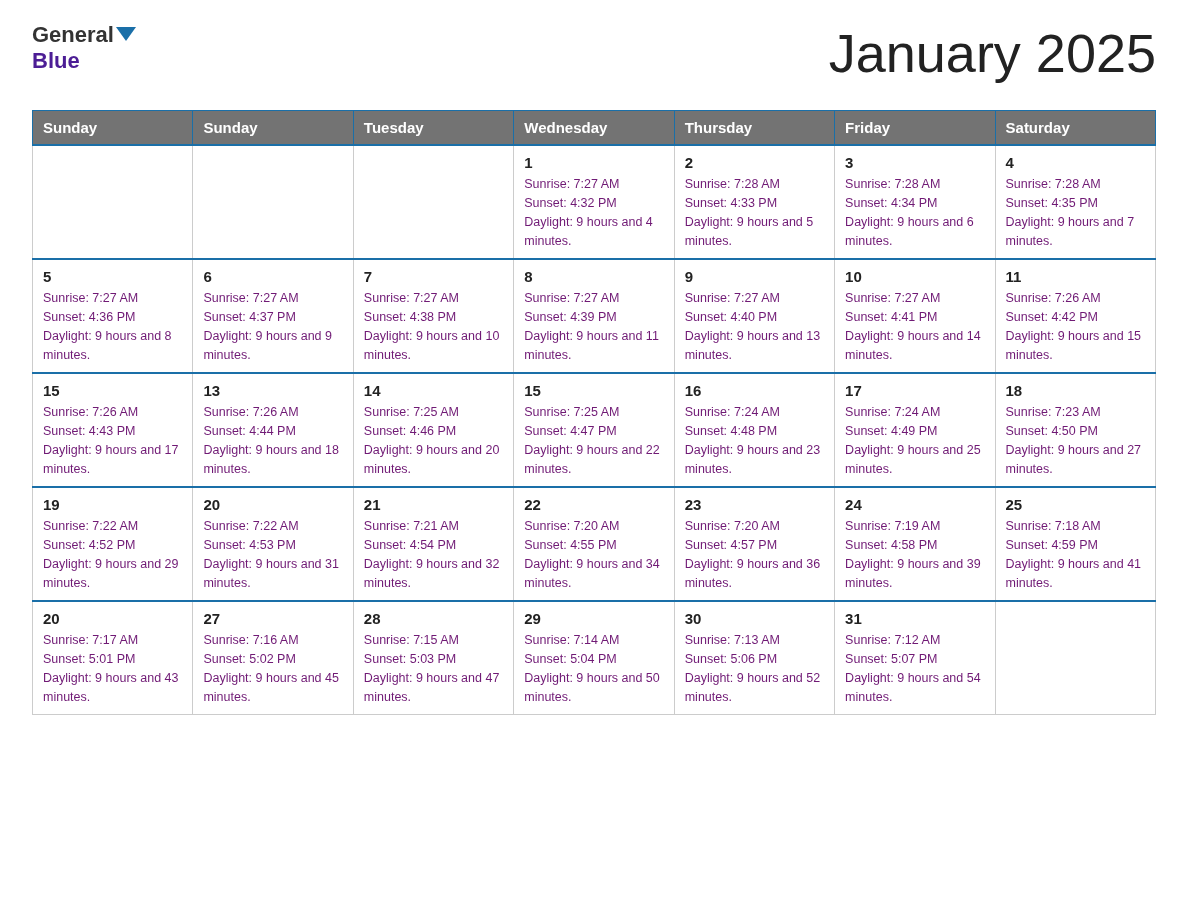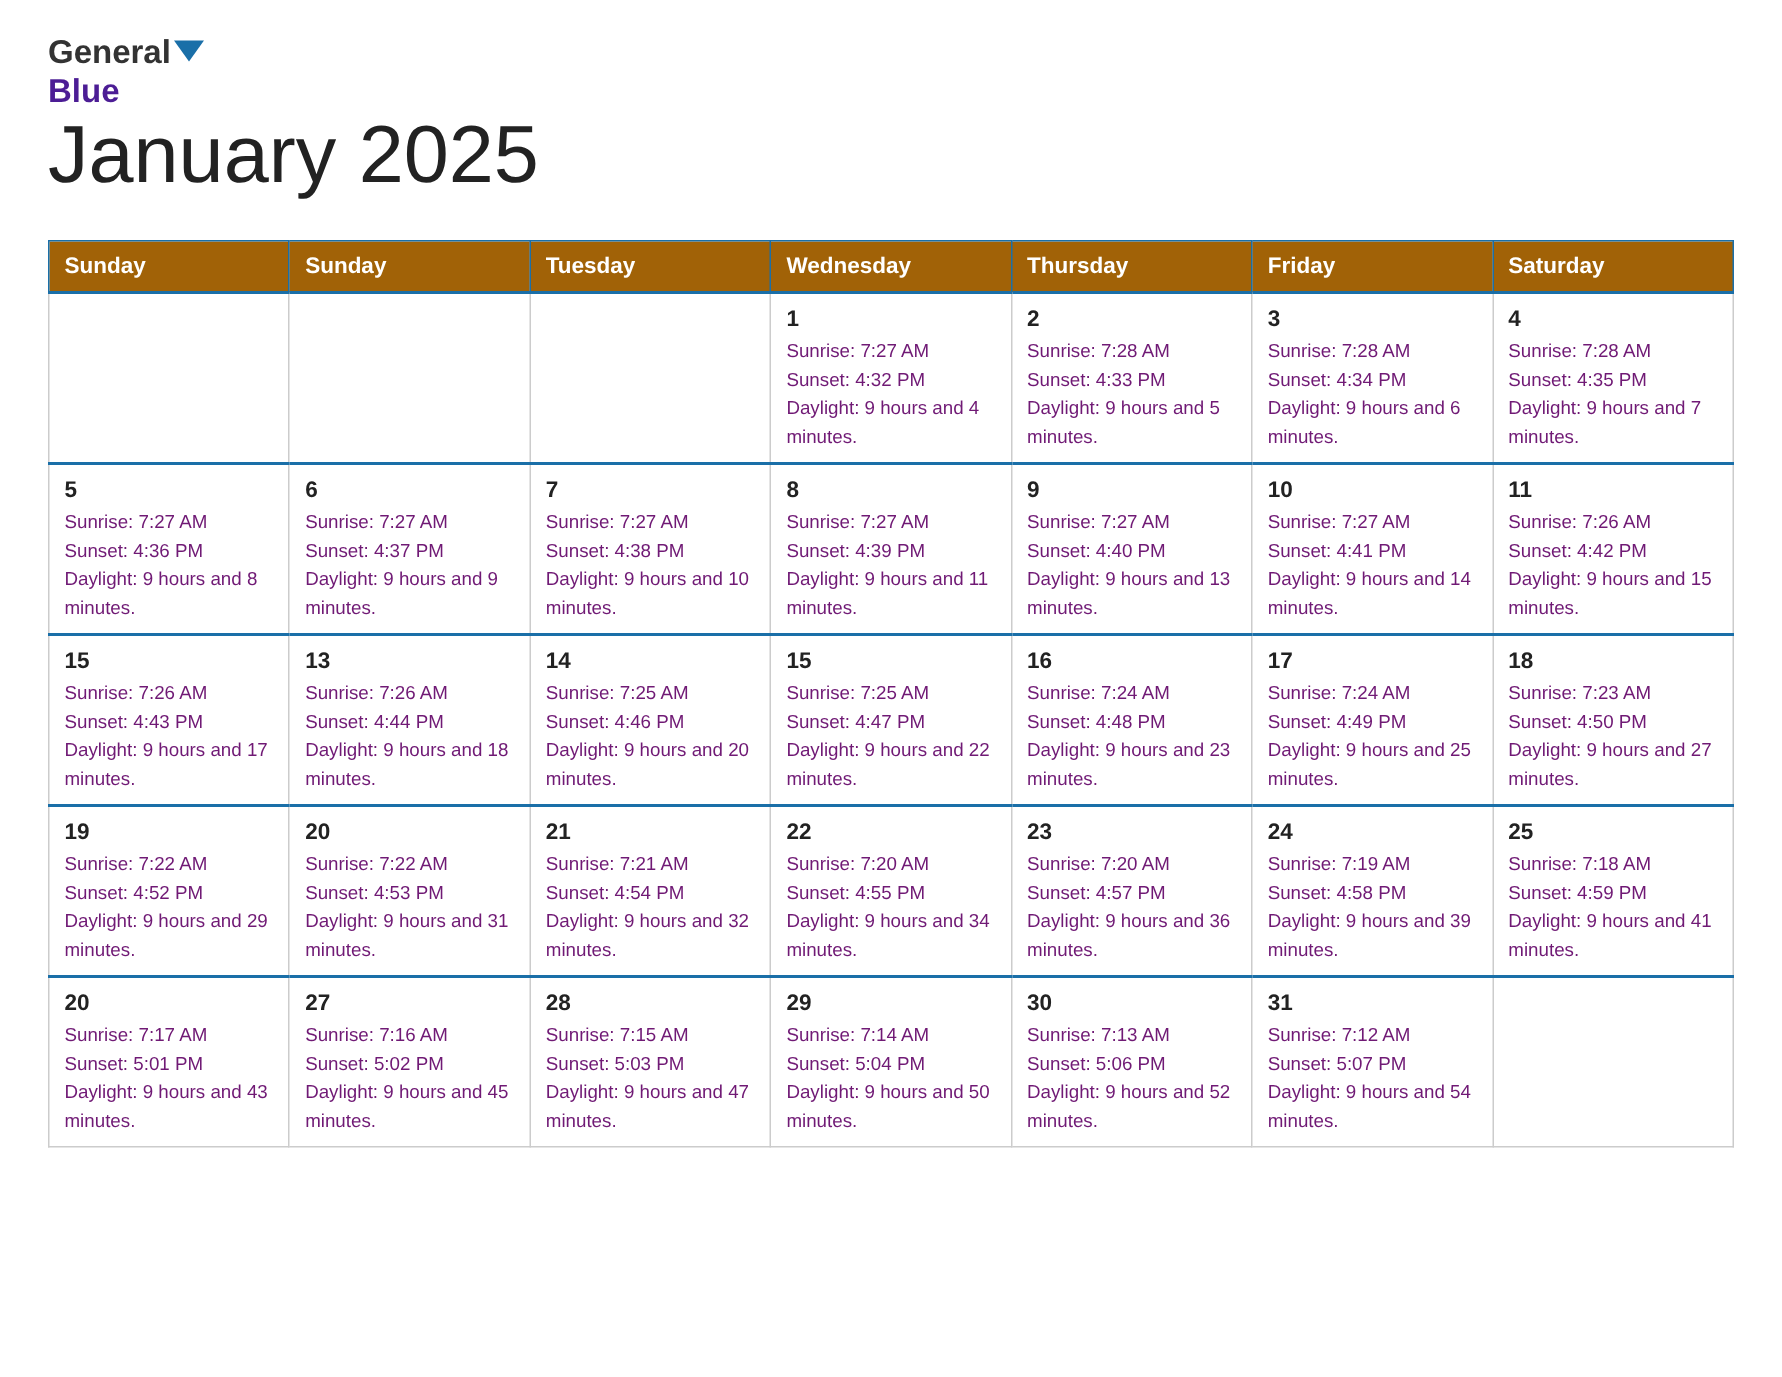--- a/index.html
+++ b/index.html
@@ -9,21 +9,20 @@
       color: #222;
       width: 1188px;
       min-height: 918px;
       padding: 24px 32px;
     }
     .header {
       display: flex;
       align-items: flex-start;
       justify-content: space-between;
       margin-bottom: 27px;
-      flex-direction: column;
     }
     .logo {
       display: flex;
       flex-direction: column;
       align-items: flex-start;
     }
     .logo-text {
       display: flex;
       align-items: center;
       font-size: 22px;
@@ -63,21 +62,21 @@
       font-size: 20px;
       color: #555;
       margin-top: 4px;
     }
     .calendar-table {
       width: 100%;
       border-collapse: collapse;
       margin-top: 10px;
     }
     .calendar-table thead tr th {
-      background-color: #a16207;
+      background-color: #737373;
       color: #fff;
       font-size: 15px;
       font-weight: bold;
       padding: 8px 10px;
       text-align: left;
       border: 1px solid #1a6fa8;
     }
     .calendar-table tbody tr td {
       vertical-align: top;
       padding: 8px 10px;

